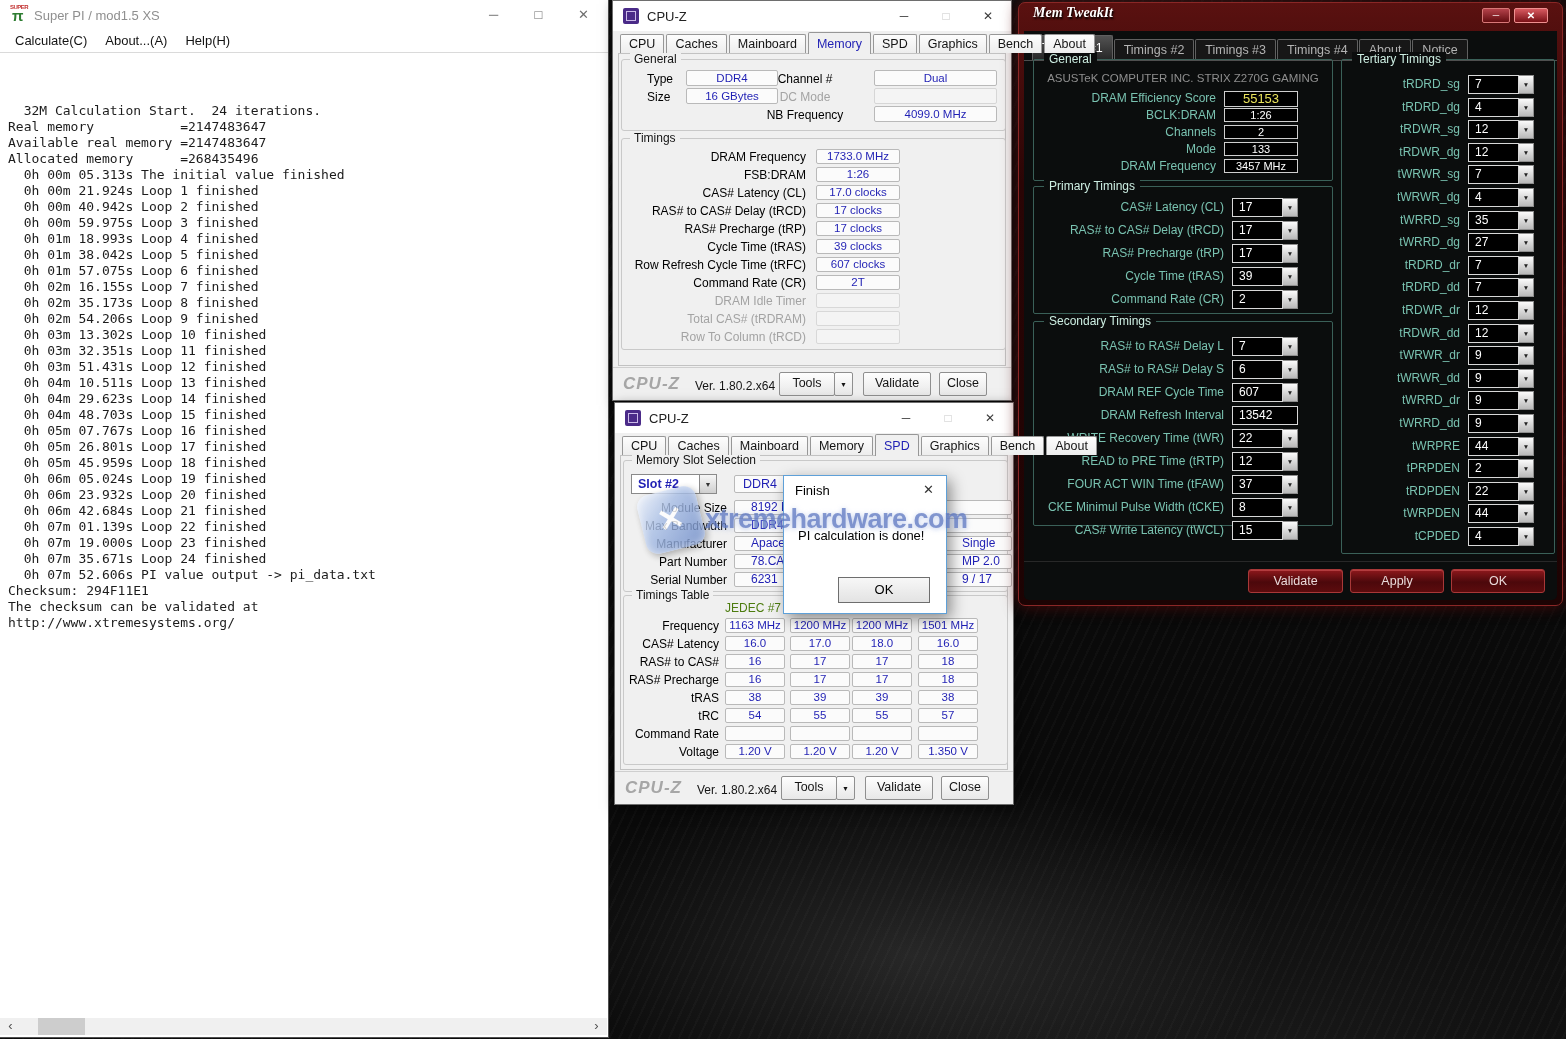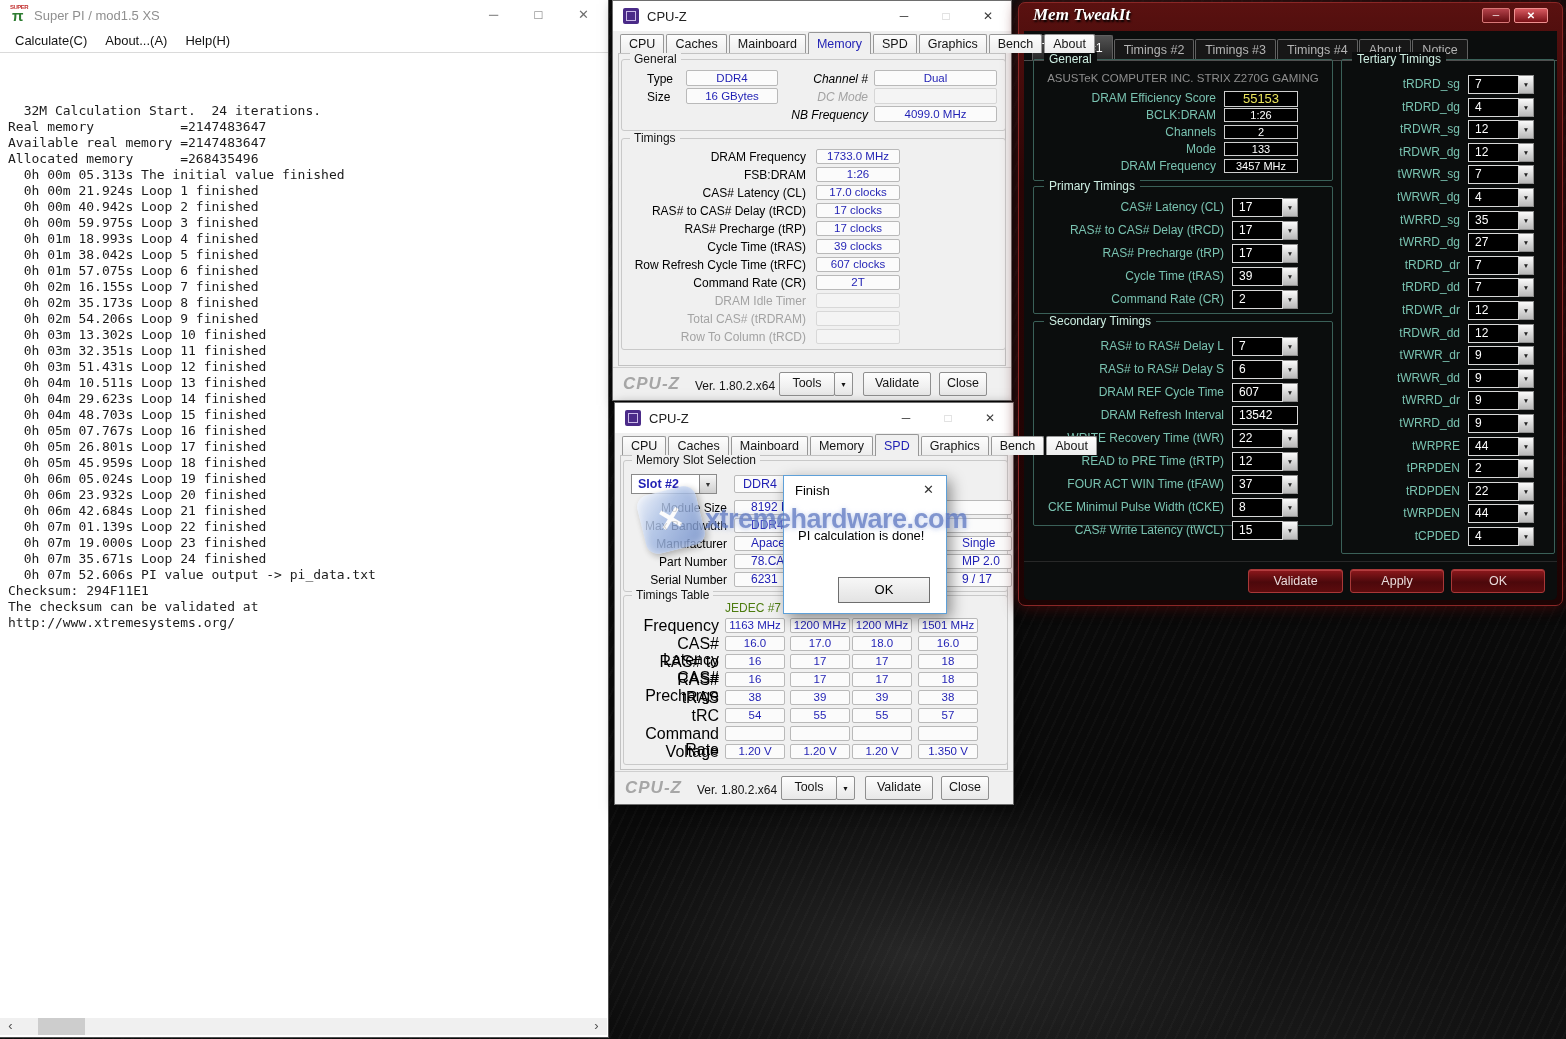--- a/index.html
+++ b/index.html
@@ -41,21 +41,21 @@
   .cz-cbtn { position:absolute; top:0; width:42px; height:30px; text-align:center; line-height:30px; font-size:12px; color:#3a3a3a; }
   .cz-cbtn.min { right:86px; } .cz-cbtn.max { right:44px; color:#c9c9c9; } .cz-cbtn.close { right:2px; }
   .cz-tabs { position:absolute; top:31px; left:7px; height:22px; display:flex; align-items:center; z-index:3; }
   .cz-tab { border:1px solid #979797; border-bottom:none; background:linear-gradient(#fdfdfd,#ededed); color:#141414; font-size:12.5px; padding:2px 8px; height:19px; line-height:15px; border-radius:2px 2px 0 0; margin-right:2px; white-space:nowrap; }
   .cz-tab.active { color:#1f1fb4; height:22px; line-height:18px; background:#f0f0f0; position:relative; z-index:4; }
   .cz-inner { position:absolute; left:5px; right:5px; top:52px; bottom:34px; border:1px solid #c2c2c2; background:#f0f0f0; }
   .gb { position:absolute; border:1px solid #c9c9c9; border-radius:3px; }
   .gb-legend { position:absolute; top:-8px; left:8px; background:#f0f0f0; padding:0 4px; font-size:12px; color:#141414; }
   .cz-field { position:absolute; background:#fbfbfb; border:1px solid #b9b9b9; border-radius:2px; font-size:11.5px; color:#1f1fb4; text-align:center; height:16px; line-height:14px; }
   .cz-label { position:absolute; font-size:12px; color:#000; }
-  .cz-label.r { text-align:right;font-style:italic; }
+  .cz-label.r { text-align:center; }
   .cz-label.dis, .dis-t { color:#a3a3a3; }
   .cz-field.dis { color:#9a9a9a; border-color:#d6d6d6; background:#f4f4f4; }
   .cz-trow { position:relative; height:18px; }
   .cz-trow .lbl { position:absolute; left:0; top:0; width:184px; text-align:right; font-size:12px; line-height:18px; color:#000; }
   .cz-trow .cz-field { left:194px; top:1px; width:84px; height:15px; line-height:13px; }
   .cz-trow.disabled .lbl { color:#a3a3a3; }
   .cz-trow.disabled .cz-field { color:#9a9a9a; border-color:#d8d8d8; background:#f4f4f4; }
   .cz-footer { position:absolute; left:0; bottom:0; width:100%; height:33px; border-top:1px solid #cfcfcf; background:#f0f0f0; }
   .cz-logo { position:absolute; left:10px; top:6px; font-size:17px; font-weight:bold; font-style:italic; color:#a6a6a6; letter-spacing:1px; }
   .cz-ver { position:absolute; left:82px; top:11px; font-size:12px; color:#141414; }
@@ -68,40 +68,40 @@
   .spd-combo .arr { width:17px; background:linear-gradient(#f6f6f6,#cfcfcf); border:1px solid #8a8a8a; border-left:none; font-size:7px; color:#333; text-align:center; line-height:19px; }
   .spd-type { left:110px; top:14px; width:188px; height:18px; line-height:16px; text-align:left; padding-left:8px; font-size:12.5px; }
   .slot-rows { position:absolute; left:0; top:39px; width:100%; }
   .slot-row { position:relative; height:18px; }
   .slot-row .lbl { position:absolute; left:0; width:103px; text-align:right; font-size:12px; line-height:17px; color:#000; }
   .slot-row .cz-field.main { left:110px; top:0; width:188px; height:15px; line-height:13px; text-align:left; padding-left:16px; font-size:12px; }
   .slot-row .cz-field.rv { left:301px; top:0; width:87px; height:15px; line-height:13px; text-align:left; padding-left:36px; font-size:12px; }
   .spd-head { position:relative; height:17px; margin-top:5px; }
   .spd-head .hc { position:absolute; width:60px; text-align:left; font-size:12px; color:#4d7c0f; }
   .spd-trow { position:relative; height:18px; }
-  .spd-trow .lbl { position:absolute; left:0; width:95px; text-align:right; font-size:16px; line-height:16px; color:#000; }
+  .spd-trow .lbl { position:absolute; left:0; width:95px; text-align:right; font-size:12px; line-height:16px; color:#000; }
   .spd-cell { position:absolute; top:0; width:60px; height:15px; line-height:13px; background:#fbfbfb; border:1px solid #b9b9b9; border-radius:2px; font-size:11.5px; color:#1f1fb4; text-align:center; }
   .c0 { left:101px; } .c1 { left:166px; } .c2 { left:228px; } .c3 { left:294px; }
   
   .dlg { position:absolute; left:783px; top:475px; width:164px; height:139px; background:#fff; border:1px solid #5ea0d8; box-shadow:4px 5px 14px rgba(0,0,0,.42); z-index:40; }
   .dlg-title { position:absolute; left:11px; top:7px; font-size:13px; color:#000; }
   .dlg-close { position:absolute; right:12px; top:6px; font-size:13px; color:#333; }
   .dlg-msg { position:absolute; left:14px; top:52px; font-size:13px; color:#000; }
   .dlg-ok { position:absolute; left:54px; top:101px; width:92px; height:26px; background:linear-gradient(#f7f7f7,#e3e3e3); border:1px solid #6e6e6e; font-size:13px; text-align:center; line-height:24px; color:#000; }
   
   .wm-logo { position:absolute; left:641px; top:490px; width:60px; height:60px; transform:rotate(-14deg); border-radius:12px; z-index:60; opacity:.82;
     background:linear-gradient(135deg,#eff4fd 0%,#a9bfe6 40%,#6a88c6 100%);
     box-shadow:2px 3px 7px rgba(0,0,0,.35), inset 0 0 9px rgba(255,255,255,.65);
     color:#fff; font-size:32px; font-weight:bold; text-align:center; line-height:58px; }
   .wm-text { position:absolute; left:705px; top:504px; z-index:60; font-size:27px; font-weight:bold; color:rgba(96,122,193,.75); text-shadow:0 1px 5px rgba(150,172,225,.65); letter-spacing:-.5px; }
   
   .mt { position:absolute; left:1018px; top:2px; width:545px; height:604px; border-radius:7px; border:1px solid #8a2726;
     background:linear-gradient(#5a1110,#2a0505 30%,#1c0303); box-shadow:0 0 16px rgba(150,25,25,.5), 3px 5px 16px rgba(0,0,0,.65); }
   .mt-titlebar { position:relative; height:27px; }
-  .mt-title { position:absolute; left:14px; top:2px; font-family:"Liberation Serif", serif; font-style:italic; font-weight:bold; font-size:17px; color:#fff; text-shadow:1px 2px 2px #000; }
+  .mt-title { position:absolute; left:14px; top:2px; font-family:"Liberation Serif", serif; font-style:italic; font-weight:bold; font-size:14px; color:#fff; text-shadow:1px 2px 2px #000; }
   .mt-min, .mt-close { position:absolute; top:5px; height:15px; border-radius:2px; color:#fff; text-align:center; }
   .mt-min { right:52px; width:28px; background:linear-gradient(#b4424a,#630c10); border:1px solid #d87878; font-size:9px; line-height:12px; }
   .mt-close { right:14px; width:34px; background:linear-gradient(#d85a60,#7a1016); border:1px solid #ef9090; font-size:10px; line-height:13px; font-weight:bold; }
   .mt-body { position:absolute; left:5px; right:5px; top:28px; bottom:5px; background:#0b0d0d; border-radius:0 0 5px 5px; }
   .mt-tabs { position:absolute; left:8px; top:4px; height:25px; display:flex; align-items:flex-end; }
   .mt-tab { border:1px solid #606060; border-bottom:none; background:#171717; color:#b3b3b3; font-size:12.5px; padding:3px 9px; height:21px; line-height:15px; border-radius:2px 2px 0 0; margin-right:1px; white-space:nowrap; }
   .mt-tab.active { background:linear-gradient(#535353,#262626); color:#fff; height:25px; line-height:19px; }
   .mt-tabline { position:absolute; left:0; right:0; top:29px; border-top:1px solid #4f4f4f; }
   .mt-group { position:absolute; border:1px solid #3a6058; border-radius:2px; }
   .mt-legend { position:absolute; top:-8px; left:10px; background:#0b0d0d; padding:0 5px; font-size:12px; color:#cdeee2; }

